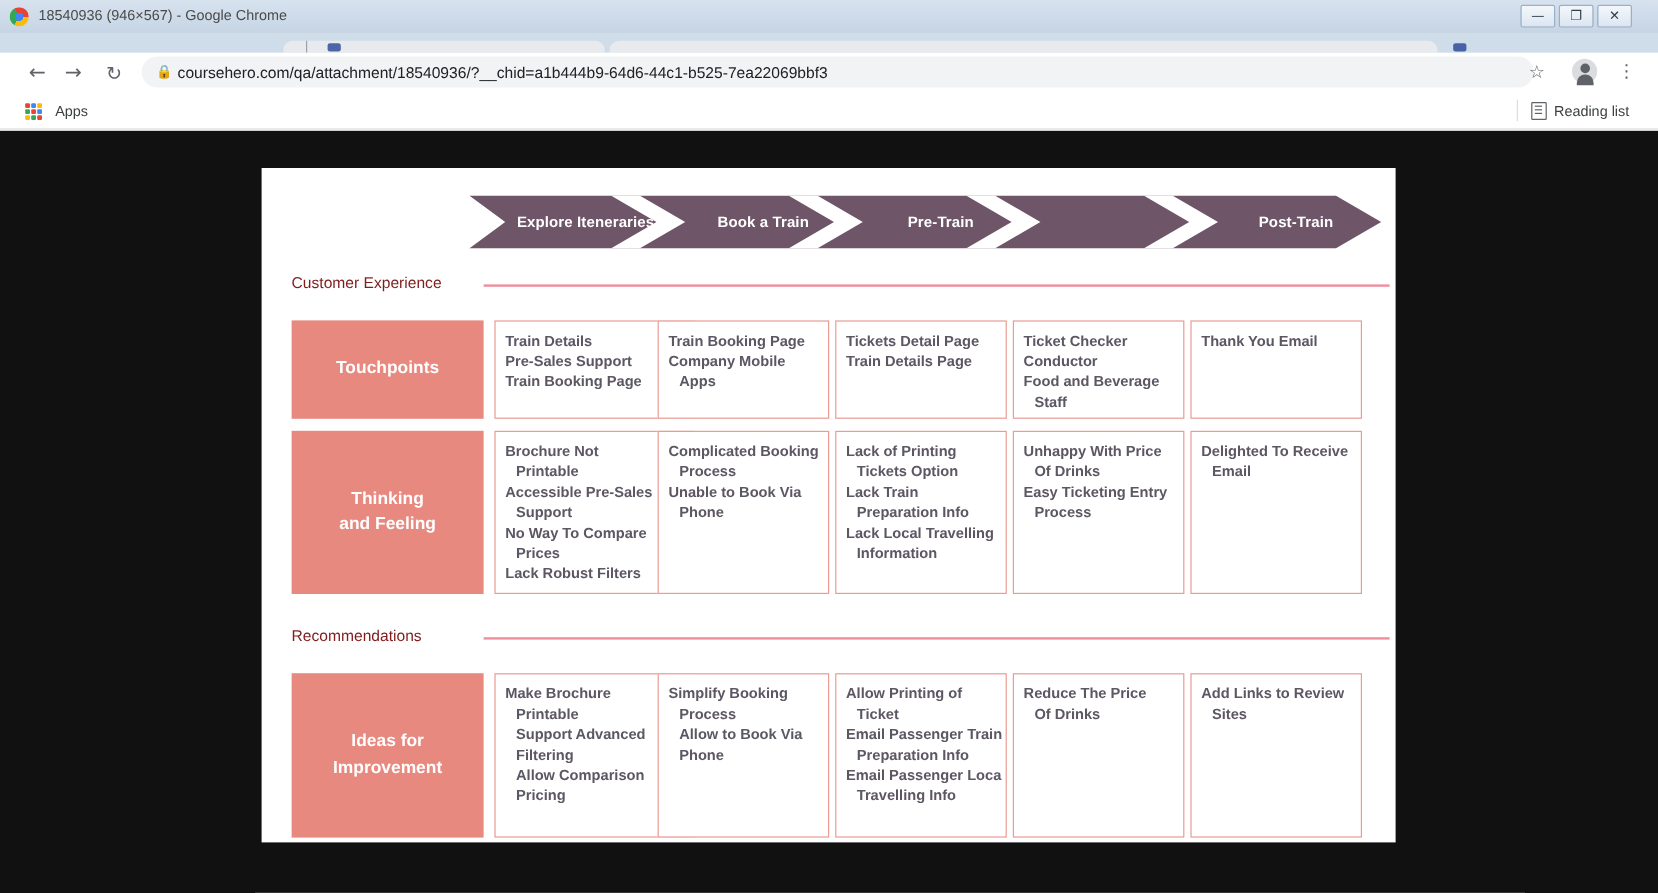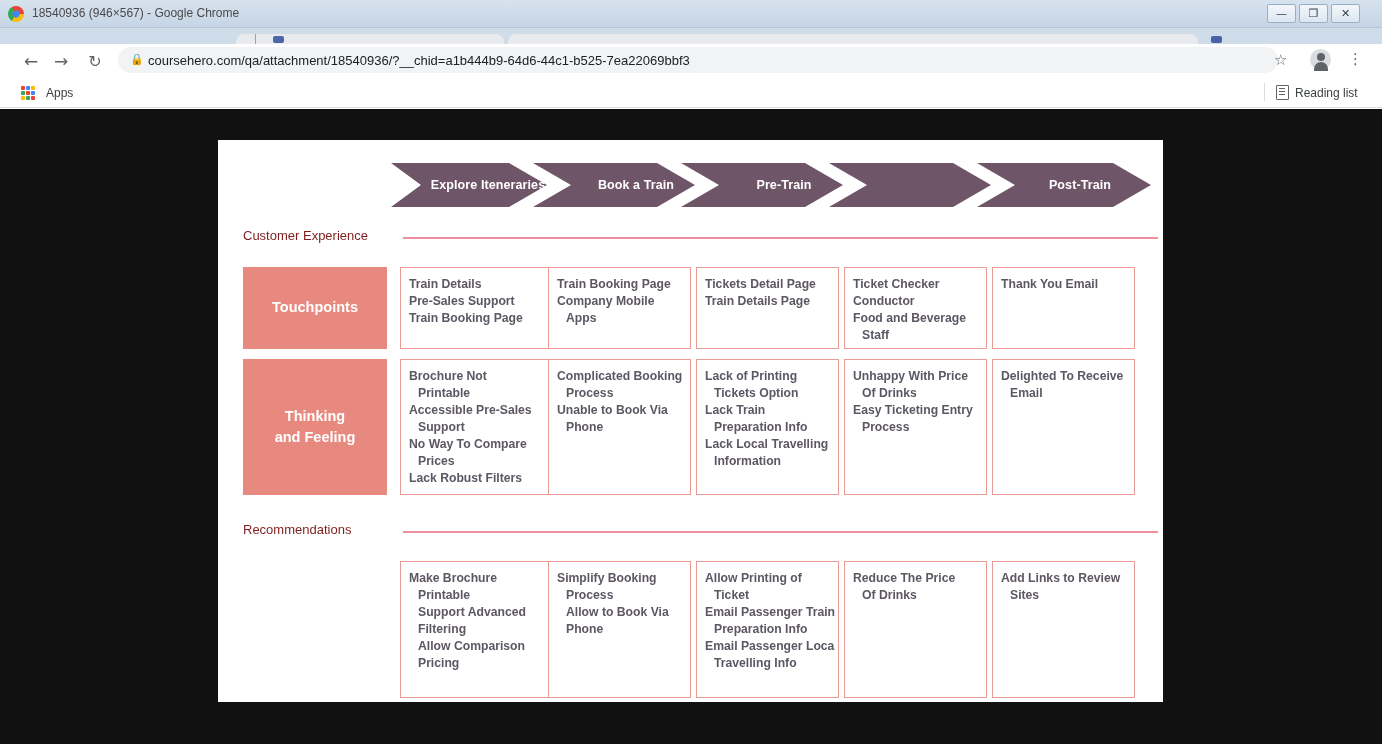--- a/index.html
+++ b/index.html
@@ -181,37 +181,37 @@
   #sec-rec { top: 382px; }
   #sec-rec .sh-rule { left: 160px; width: 755px; }
 
   
   .row { position: absolute; left: 25px; width: 890px; }
   #row-touchpoints { top: 127px; height: 82px; }
   #row-thinking    { top: 219px; height: 136px; }
   #row-ideas       { top: 421px; height: 137px; }
 
   .row-label {
-    position: absolute; left: 0; top: 0; width: 144px; height: 100%;
+    position: absolute; left: 0; top: 0; width: 160px; height: 100%;
     background: #e8897f;
     display: flex; align-items: center; justify-content: center; text-align: center;
     color: #ffffff; font-size: 14.5px; font-weight: bold; line-height: 1.45;
   }
   .cell {
     position: absolute; top: 0; height: 100%;
     border: 1.2px solid #e99c93; background: #ffffff;
     padding: 8px 4px 6px 8px; overflow: hidden;
   }
   .cell .ln {
     display: block; color: #5d5764; font-size: 12.2px; font-weight: bold;
     line-height: 17px; white-space: nowrap;
   }
   .cell .ln.ind { padding-left: 9px; }
   
-  .c0 { left: 157px; width: 167px; }
+  .c0 { left: 169px; width: 167px; }
   .c1 { left: 305px; width: 143px; }
   .c2 { left: 453px; width: 143px; }
   .c3 { left: 601px; width: 143px; }
   .c4 { left: 749px; width: 143px; }
 </style>
 </head>
 <body>
 
 <div id="window">
 
@@ -363,20 +363,22 @@
           <span class="ln ind">Email</span>
         </div>
       </div>
 
       <div class="section-head" id="sec-rec">
         <span class="sh-label">Recommendations</span>
         <span class="sh-rule"></span>
       </div>
 
       <div class="row" id="row-ideas">
+        <div class="row-label" style="white-space:pre-line">Ideas for
+Improvement</div>
         <div class="cell c0">
           <span class="ln">Make Brochure</span>
           <span class="ln ind">Printable</span>
           <span class="ln ind">Support Advanced</span>
           <span class="ln ind">Filtering</span>
           <span class="ln ind">Allow Comparison</span>
           <span class="ln ind">Pricing</span>
         </div>
         <div class="cell c1">
           <span class="ln">Simplify Booking</span>

